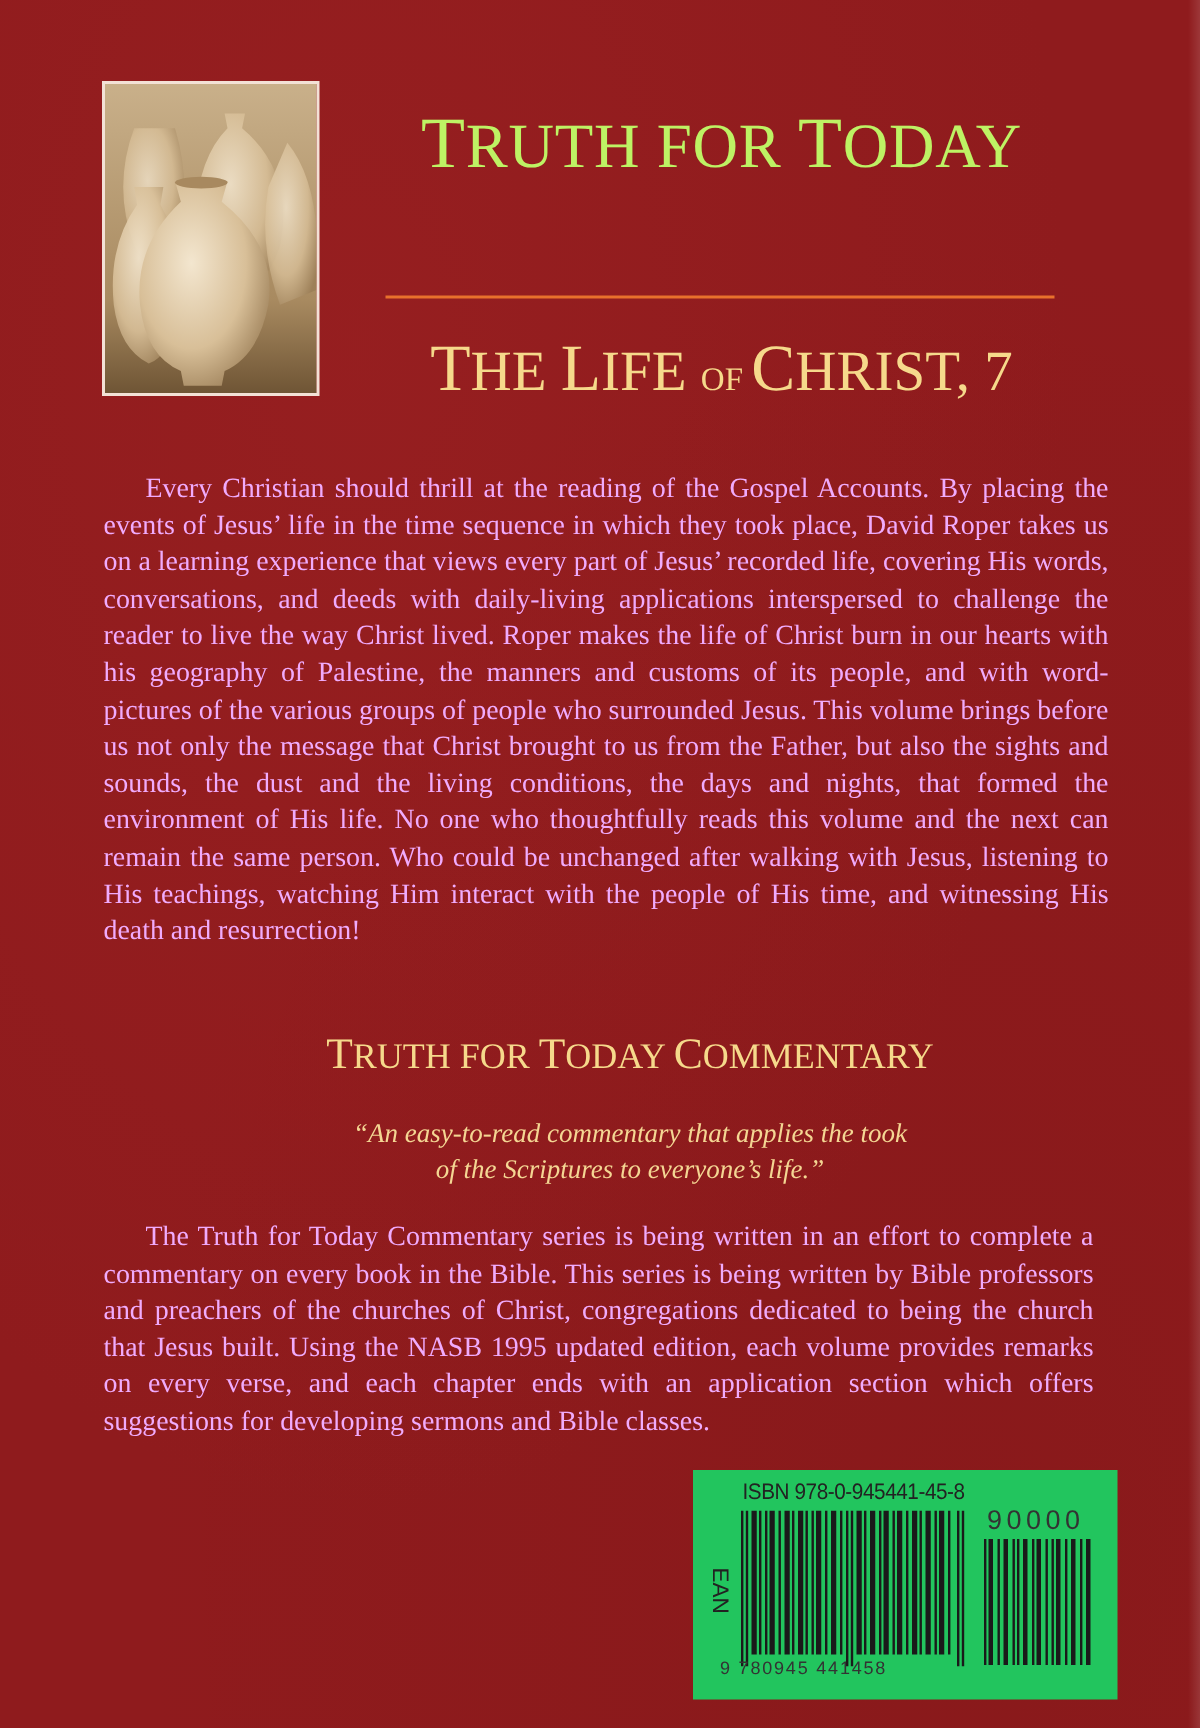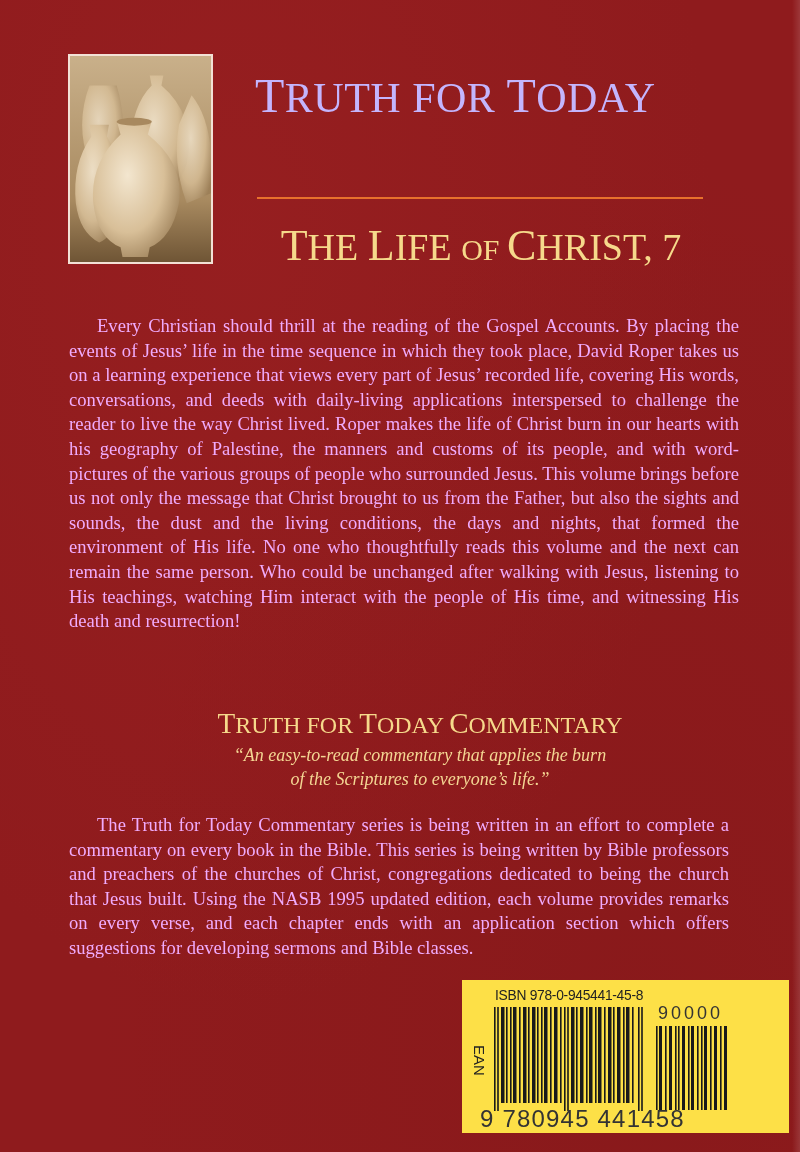--- a/index.html
+++ b/index.html
@@ -40,21 +40,22 @@
       background:
         linear-gradient(to bottom, #b89a6e 0%, #a88a5c 60%, #7e6440 100%);
     }
     .photo svg { display: block; width: 100%; height: 100%; }
 
     
     .title {
       position: absolute;
       left: 255px; top: 72px;
       width: 452px;
-      color: #c4b5fd;
+      text-align: center;
+      color: #bef264;
     }
     .title-line1 {
       font-size: 42px;
       line-height: 48px;
       letter-spacing: 0.5px;
       white-space: nowrap;
     }
     .title-line1 .big { font-size: 48px; }
     .title-line2 {
       font-size: 46px;
@@ -73,41 +74,41 @@
       position: absolute;
       left: 255px; top: 222px;
       width: 452px;
       text-align: center;
       color: #f6d98b;
       font-size: 38px;
       line-height: 48px;
       white-space: nowrap;
     }
     .subtitle .big { font-size: 44px; }
-    .subtitle .sm { font-size: 30px; }
+    .subtitle .sm { font-size: 22px; }
 
     
     .copy {
       position: absolute;
       left: 69px;
       width: 670px;
       color: #f0abfc;
       font-size: 18.6px;
       line-height: 24.6px;
       text-align: justify;
       text-indent: 28px;
       margin: 0;
       hyphens: manual;
     }
     .copy-desc { top: 314px; }
     .copy-series { top: 813px; width: 660px; }
 
     .series-heading {
       position: absolute;
-      left: 200px; top: 708px;
+      left: 200px; top: 688px;
       width: 440px;
       text-align: center;
       color: #f6d98b;
       font-size: 24px;
       line-height: 30px;
       white-space: nowrap;
     }
     .series-heading .big { font-size: 29px; }
     .series-quote {
       position: absolute;
@@ -118,22 +119,21 @@
       font-size: 18px;
       line-height: 24px;
       font-style: italic;
     }
 
     
     .barcode-box {
       position: absolute;
       left: 462px; top: 980px;
       width: 283px; height: 153px;
-      background: #fde047;
-      padding-left: 44px;
+      background: #22c55e;
     }
     .isbn-text {
       position: absolute;
       left: 33px; top: 6px;
       font-family: "Liberation Sans", "DejaVu Sans", sans-serif;
       font-size: 15px;
       color: #222;
       letter-spacing: -0.3px;
       transform: scaleX(0.92);
       transform-origin: left top;
@@ -155,21 +155,21 @@
     }
     .bars-addon {
       position: absolute;
       left: 194px; top: 46px;
       width: 74px; height: 84px;
     }
     .digits-main {
       position: absolute;
       left: 18px; top: 125px;
       font-family: "Liberation Sans", "DejaVu Sans", sans-serif;
-      font-size: 24px;
+      font-size: 12px;
       color: #333;
       letter-spacing: 1.2px;
       white-space: pre;
     }
     .digits-addon {
       position: absolute;
       left: 196px; top: 23px;
       font-family: "Liberation Sans", "DejaVu Sans", sans-serif;
       font-size: 18px;
       color: #333;
@@ -214,21 +214,21 @@
 </div>
 <div class="rule"></div>
 
 <div class="subtitle"><span class="big">T</span><span>HE </span><span class="big">L</span><span>IFE </span><span class="sm">OF </span><span class="big">C</span><span>HRIST, 7</span></div>
 
 <p class="copy copy-desc">Every Christian should thrill at the reading of the Gospel Accounts. By placing the events of Jesus’ life in the time sequence in which they took place, David Roper takes us on a learning experience that views every part of Jesus’ recorded life, covering His words, conversations, and deeds with daily-living applications interspersed to challenge the reader to live the way Christ lived. Roper makes the life of Christ burn in our hearts with his geography of Palestine, the manners and customs of its people, and with word-pictures of the various groups of people who surrounded Jesus. This volume brings before us not only the message that Christ brought to us from the Father, but also the sights and sounds, the dust and the living conditions, the days and nights, that formed the environment of His life. No one who thoughtfully reads this vol­ume and the next can remain the same person. Who could be unchanged after walking with Jesus, listening to His teachings, watching Him interact with the people of His time, and witnessing His death and resurrection!</p>
 
 <div class="series-heading"><span class="big">T</span><span>RUTH FOR </span><span class="big">T</span><span>ODAY </span><span class="big">C</span><span>OMMENTARY</span></div>
 
 <div class="series-quote">
-  <div>“An easy-to-read commentary that applies the burn</div>
+  <div>“An easy-to-read commentary that applies the took</div>
   <div>of the Scriptures to everyone’s life.”</div>
 </div>
 
 <p class="copy copy-series">The Truth for Today Commentary series is being written in an effort to complete a commentary on every book in the Bible. This series is being writ­ten by Bible professors and preachers of the churches of Christ, congregations dedicated to being the church that Jesus built. Using the NASB 1995 updated edition, each volume provides remarks on every verse, and each chapter ends with an application section which offers suggestions for developing sermons and Bible classes.</p>
 
 <div class="barcode-box">
   <div class="isbn-text">ISBN 978-0-945441-45-8</div>
   <div class="ean-text">EAN</div>
   <svg class="bars-main" viewBox="0 0 150 104" preserveAspectRatio="none">
     <g fill="#1a1a1a">

